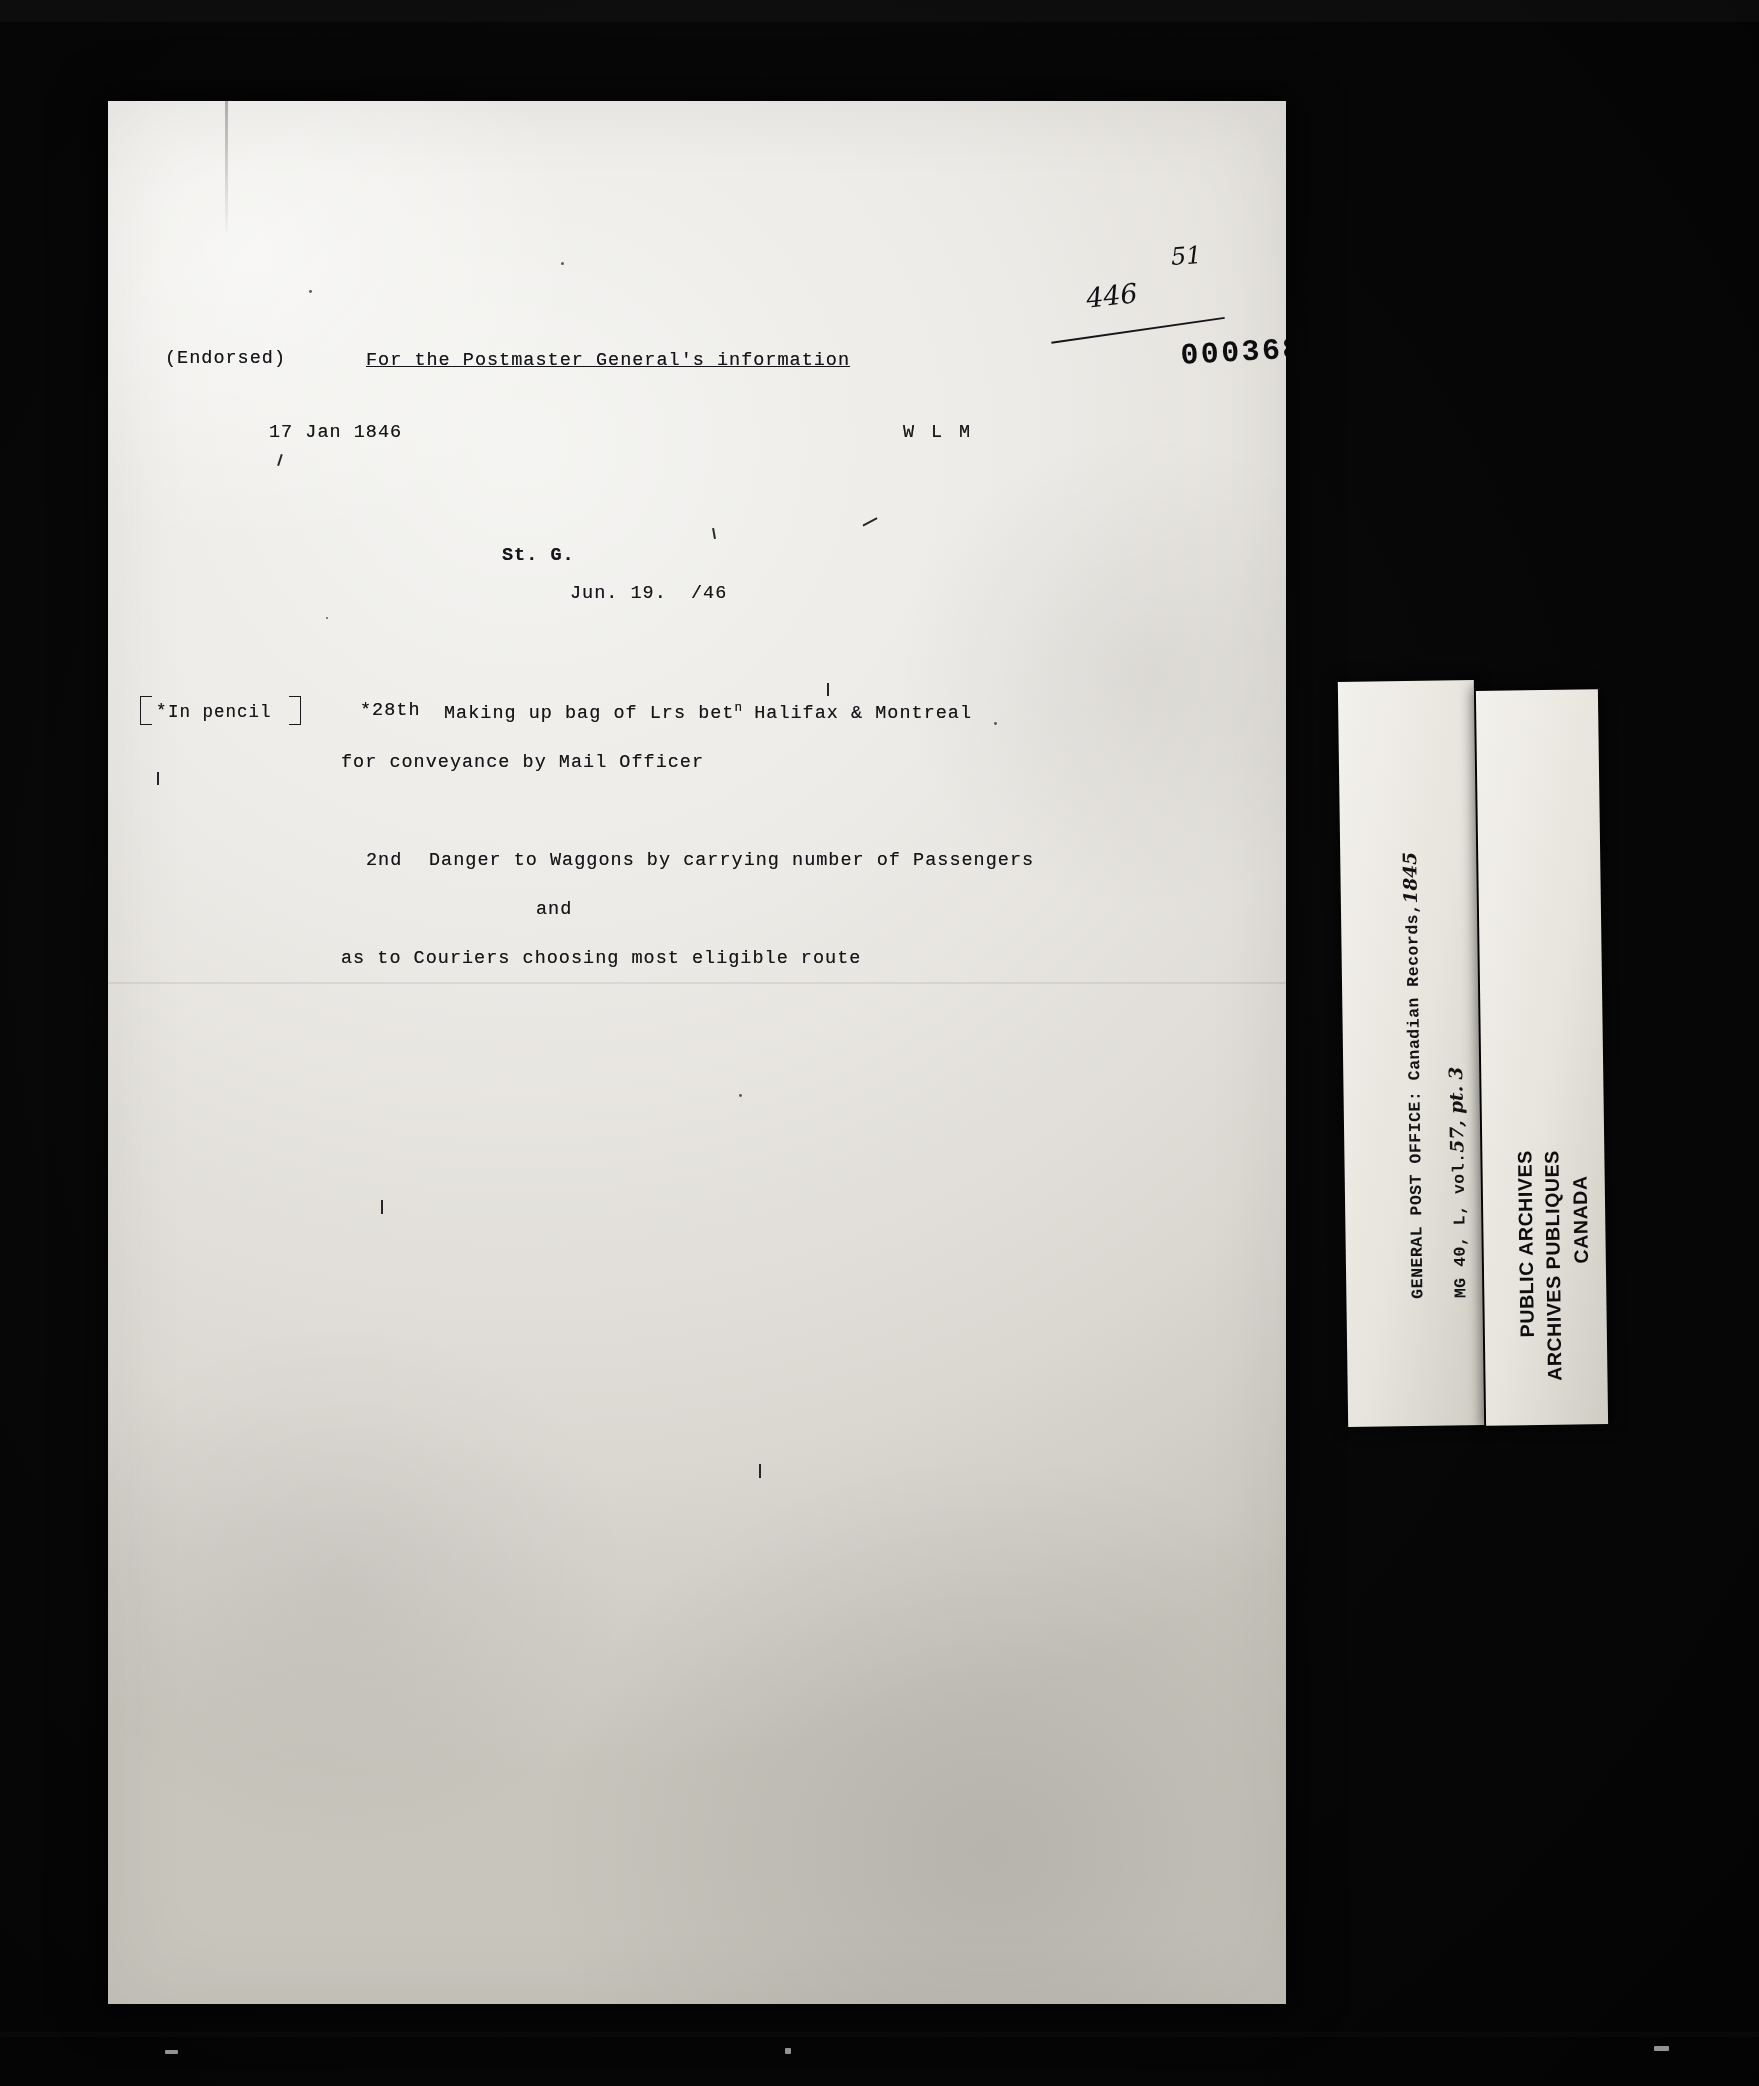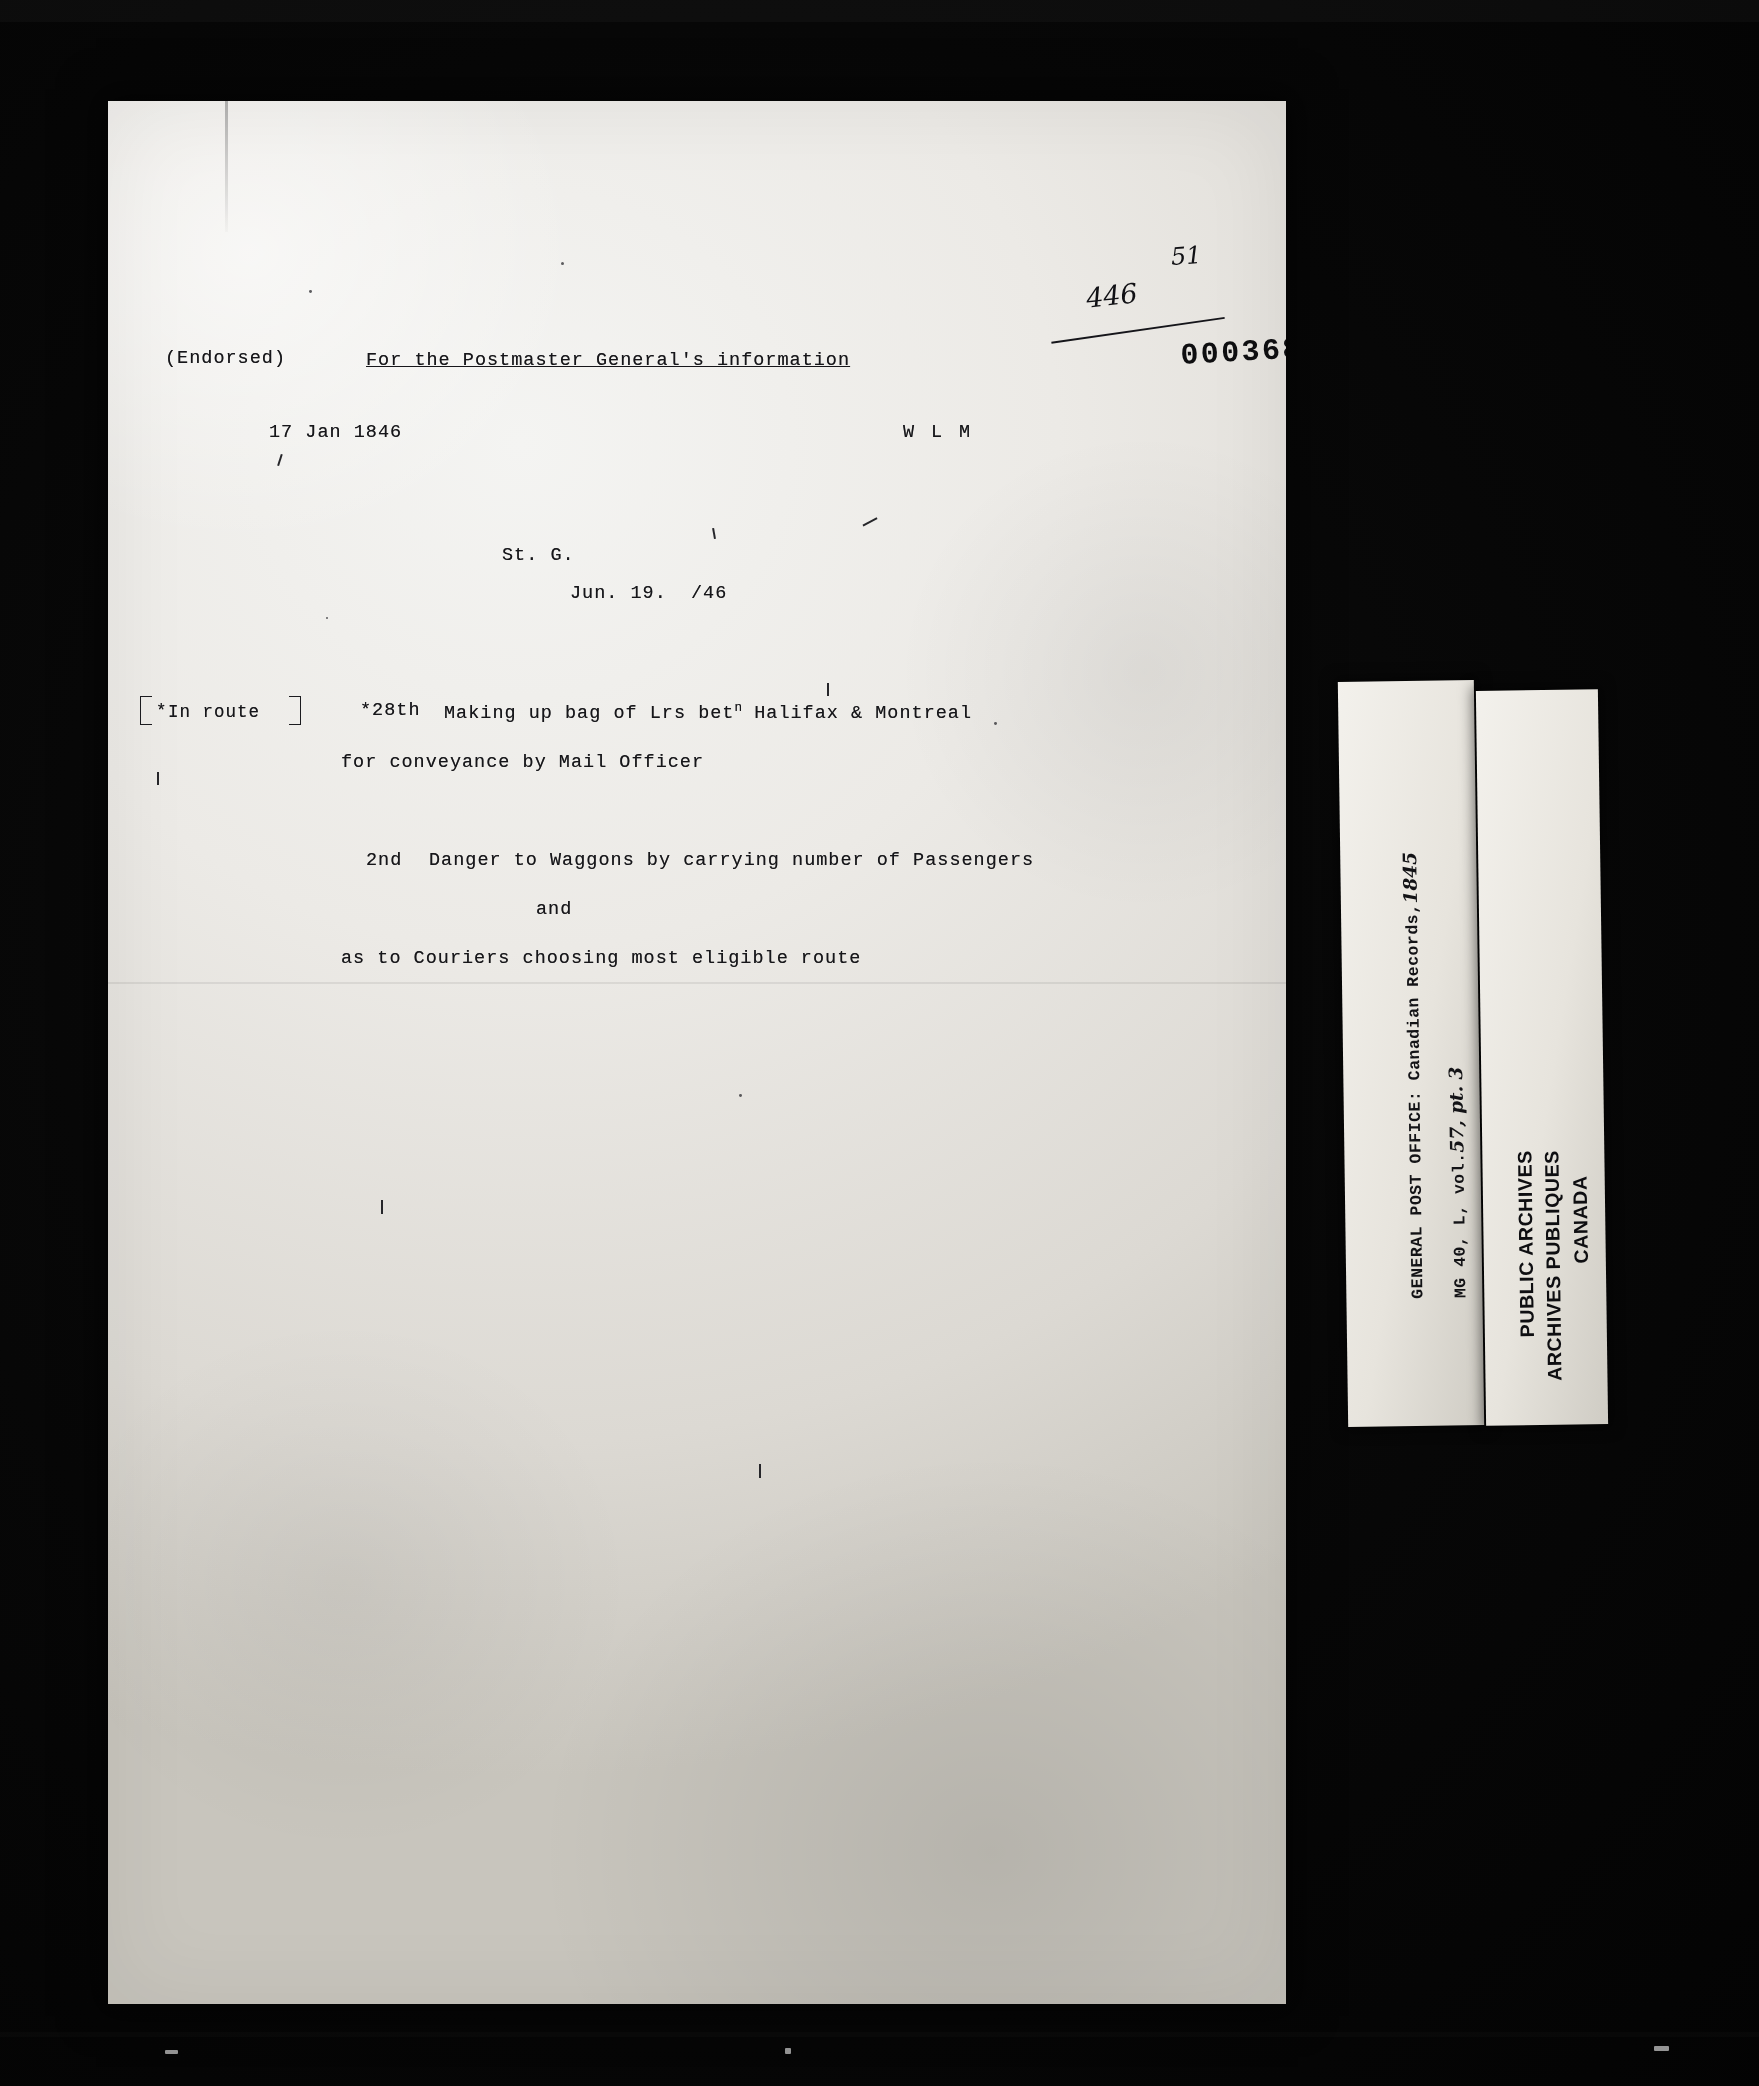--- a/index.html
+++ b/index.html
@@ -254,27 +254,27 @@
       <span>000368</span>
       <span class="strike"></span>
     </div>
 
     <div class="typed" style="left:57px; top:247px;">(Endorsed)</div>
     <div class="typed" style="left:258px; top:249px;text-decoration:underline;">For the Postmaster General's information</div>
 
     <div class="typed" style="left:161px; top:321px;text-align:right;">17 Jan 1846</div>
     <div class="typed underline" style="left:764px; top:321px; letter-spacing:2.9px;">W L M</div>
 
-    <div class="typed" style="left:394px; top:444px;">St. G.</div>
+    <div class="typed" style="left:394px; top:444px;font-weight:bold;">St. G.</div>
     <div class="typed" style="left:462px; top:482px;">Jun. 19.  /46</div>
 
     <div class="pencil-bracket left" style="left:32px;  top:595px;"></div>
     <div class="pencil-bracket right" style="left:181px; top:595px;"></div>
     <div class="typed" style="left:48px; top:600px; font-size:17.5px;">*</div>
-    <div class="typed" style="left:60px; top:601px; font-size:17.5px;">In route</div>
+    <div class="typed" style="left:60px; top:601px; font-size:17.5px;">In pencil</div>
 
     <div class="typed" style="left:252px; top:599px;">*28th</div>
     <div class="typed" style="left:336px; top:599px;"><span>Making up bag of L</span><span>rs</span><span> bet</span><span class="sup">n</span><span> Halifax &amp; Montreal</span></div>
     <div class="typed" style="left:233px; top:651px;">for conveyance by Mail Officer</div>
 
     <div class="typed" style="left:258px; top:749px;">2nd</div>
     <div class="typed" style="left:321px; top:749px;">Danger to Waggons by carrying number of Passengers</div>
     <div class="typed" style="left:428px; top:798px;text-align:center;">and</div>
     <div class="typed" style="left:233px; top:847px;">as to Couriers choosing most eligible route</div>
 

